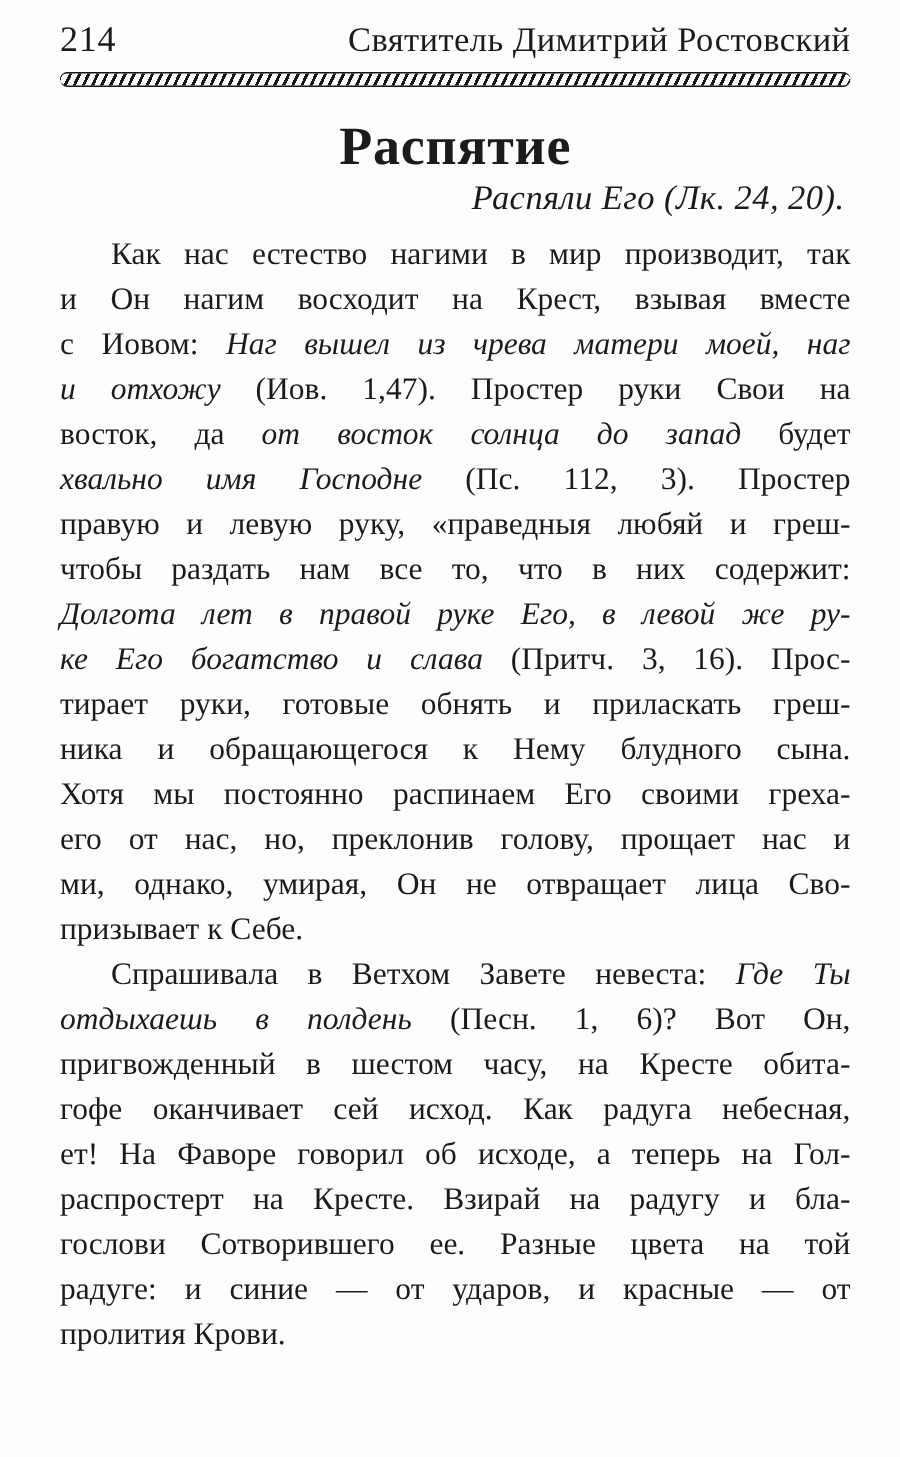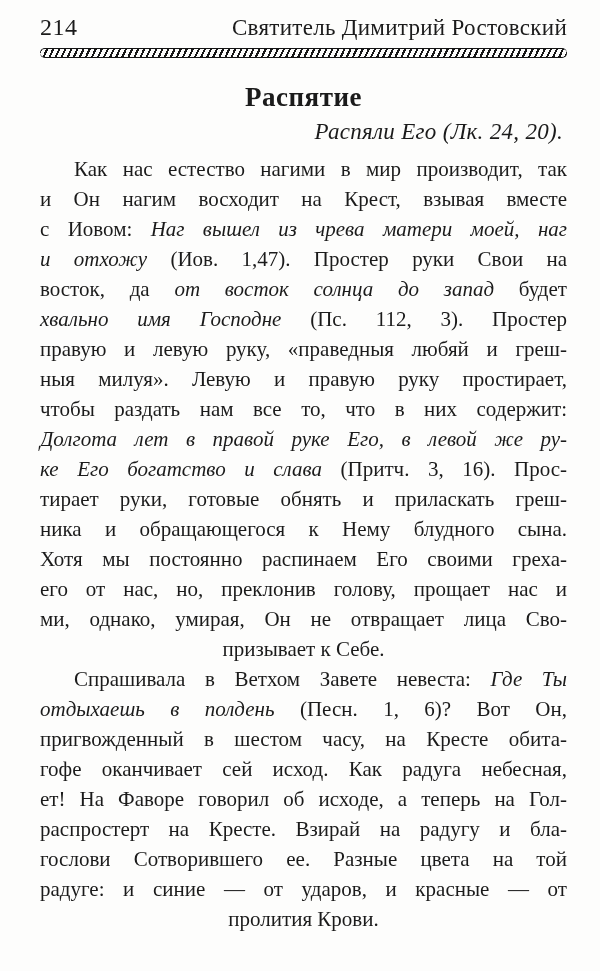--- a/index.html
+++ b/index.html
@@ -45,21 +45,21 @@
       115deg,
       #161616 0px, #161616 2px,
       #fdfdfc 2px, #fdfdfc 5.5px
     );
   }
   
   .section-title {
     margin-top: 24px;
     text-align: center;
     font-weight: bold;
-    font-size: 27px;
+    font-size: 36px;
     line-height: 30px;
     letter-spacing: 0.5px;
   }
   .epigraph {
     margin-top: 5px;
     text-align: right;
     font-style: italic;
     font-size: 23px;
     line-height: 30px;
     padding-right: 4px;
@@ -74,21 +74,21 @@
     height: 30px;
     line-height: 30px;
     text-align: justify;
     text-align-last: justify;
     white-space: nowrap;
   }
   .line.indent {
     text-indent: 34px;
   }
   .line.last {
-    text-align: center;
+    text-align: left;
     text-align-last: auto;
   }
   .it {
     font-style: italic;
   }
 </style>
 </head>
 <body>
 
 <div class="page">
@@ -105,21 +105,20 @@
   <div class="epigraph">Распяли Его (Лк. 24, 20).</div>
 
   <div class="body-text">
       <div class="line indent"><span>Как нас естество нагими в мир производит, так</span></div>
       <div class="line"><span>и Он нагим восходит на Крест, взывая вместе</span></div>
       <div class="line"><span>с Иовом: </span><span class="it">Наг вышел из чрева матери моей, наг</span></div>
       <div class="line"><span class="it">и отхожу</span><span> (Иов. 1,47). Простер руки Свои на</span></div>
       <div class="line"><span>восток, да </span><span class="it">от восток солнца до запад</span><span> будет</span></div>
       <div class="line"><span class="it">хвально имя Господне</span><span> (Пс. 112, 3). Простер</span></div>
       <div class="line"><span>правую и левую руку, «праведныя любяй и греш-</span></div>
-      <div class="line"><span>ныя милуя». Левую и правую руку простирает,</span></div>
       <div class="line"><span>чтобы раздать нам все то, что в них содержит:</span></div>
       <div class="line"><span class="it">Долгота лет в правой руке Его, в левой же ру-</span></div>
       <div class="line"><span class="it">ке Его богатство и слава</span><span> (Притч. 3, 16). Прос-</span></div>
       <div class="line"><span>тирает руки, готовые обнять и приласкать греш-</span></div>
       <div class="line"><span>ника и обращающегося к Нему блудного сына.</span></div>
       <div class="line"><span>Хотя мы постоянно распинаем Его своими греха-</span></div>
       <div class="line"><span>его от нас, но, преклонив голову, прощает нас и</span></div>
       <div class="line"><span>ми, однако, умирая, Он не отвращает лица Сво-</span></div>
       <div class="line last"><span>призывает к Себе.</span></div>
       <div class="line indent"><span>Спрашивала в Ветхом Завете невеста: </span><span class="it">Где Ты</span></div>

